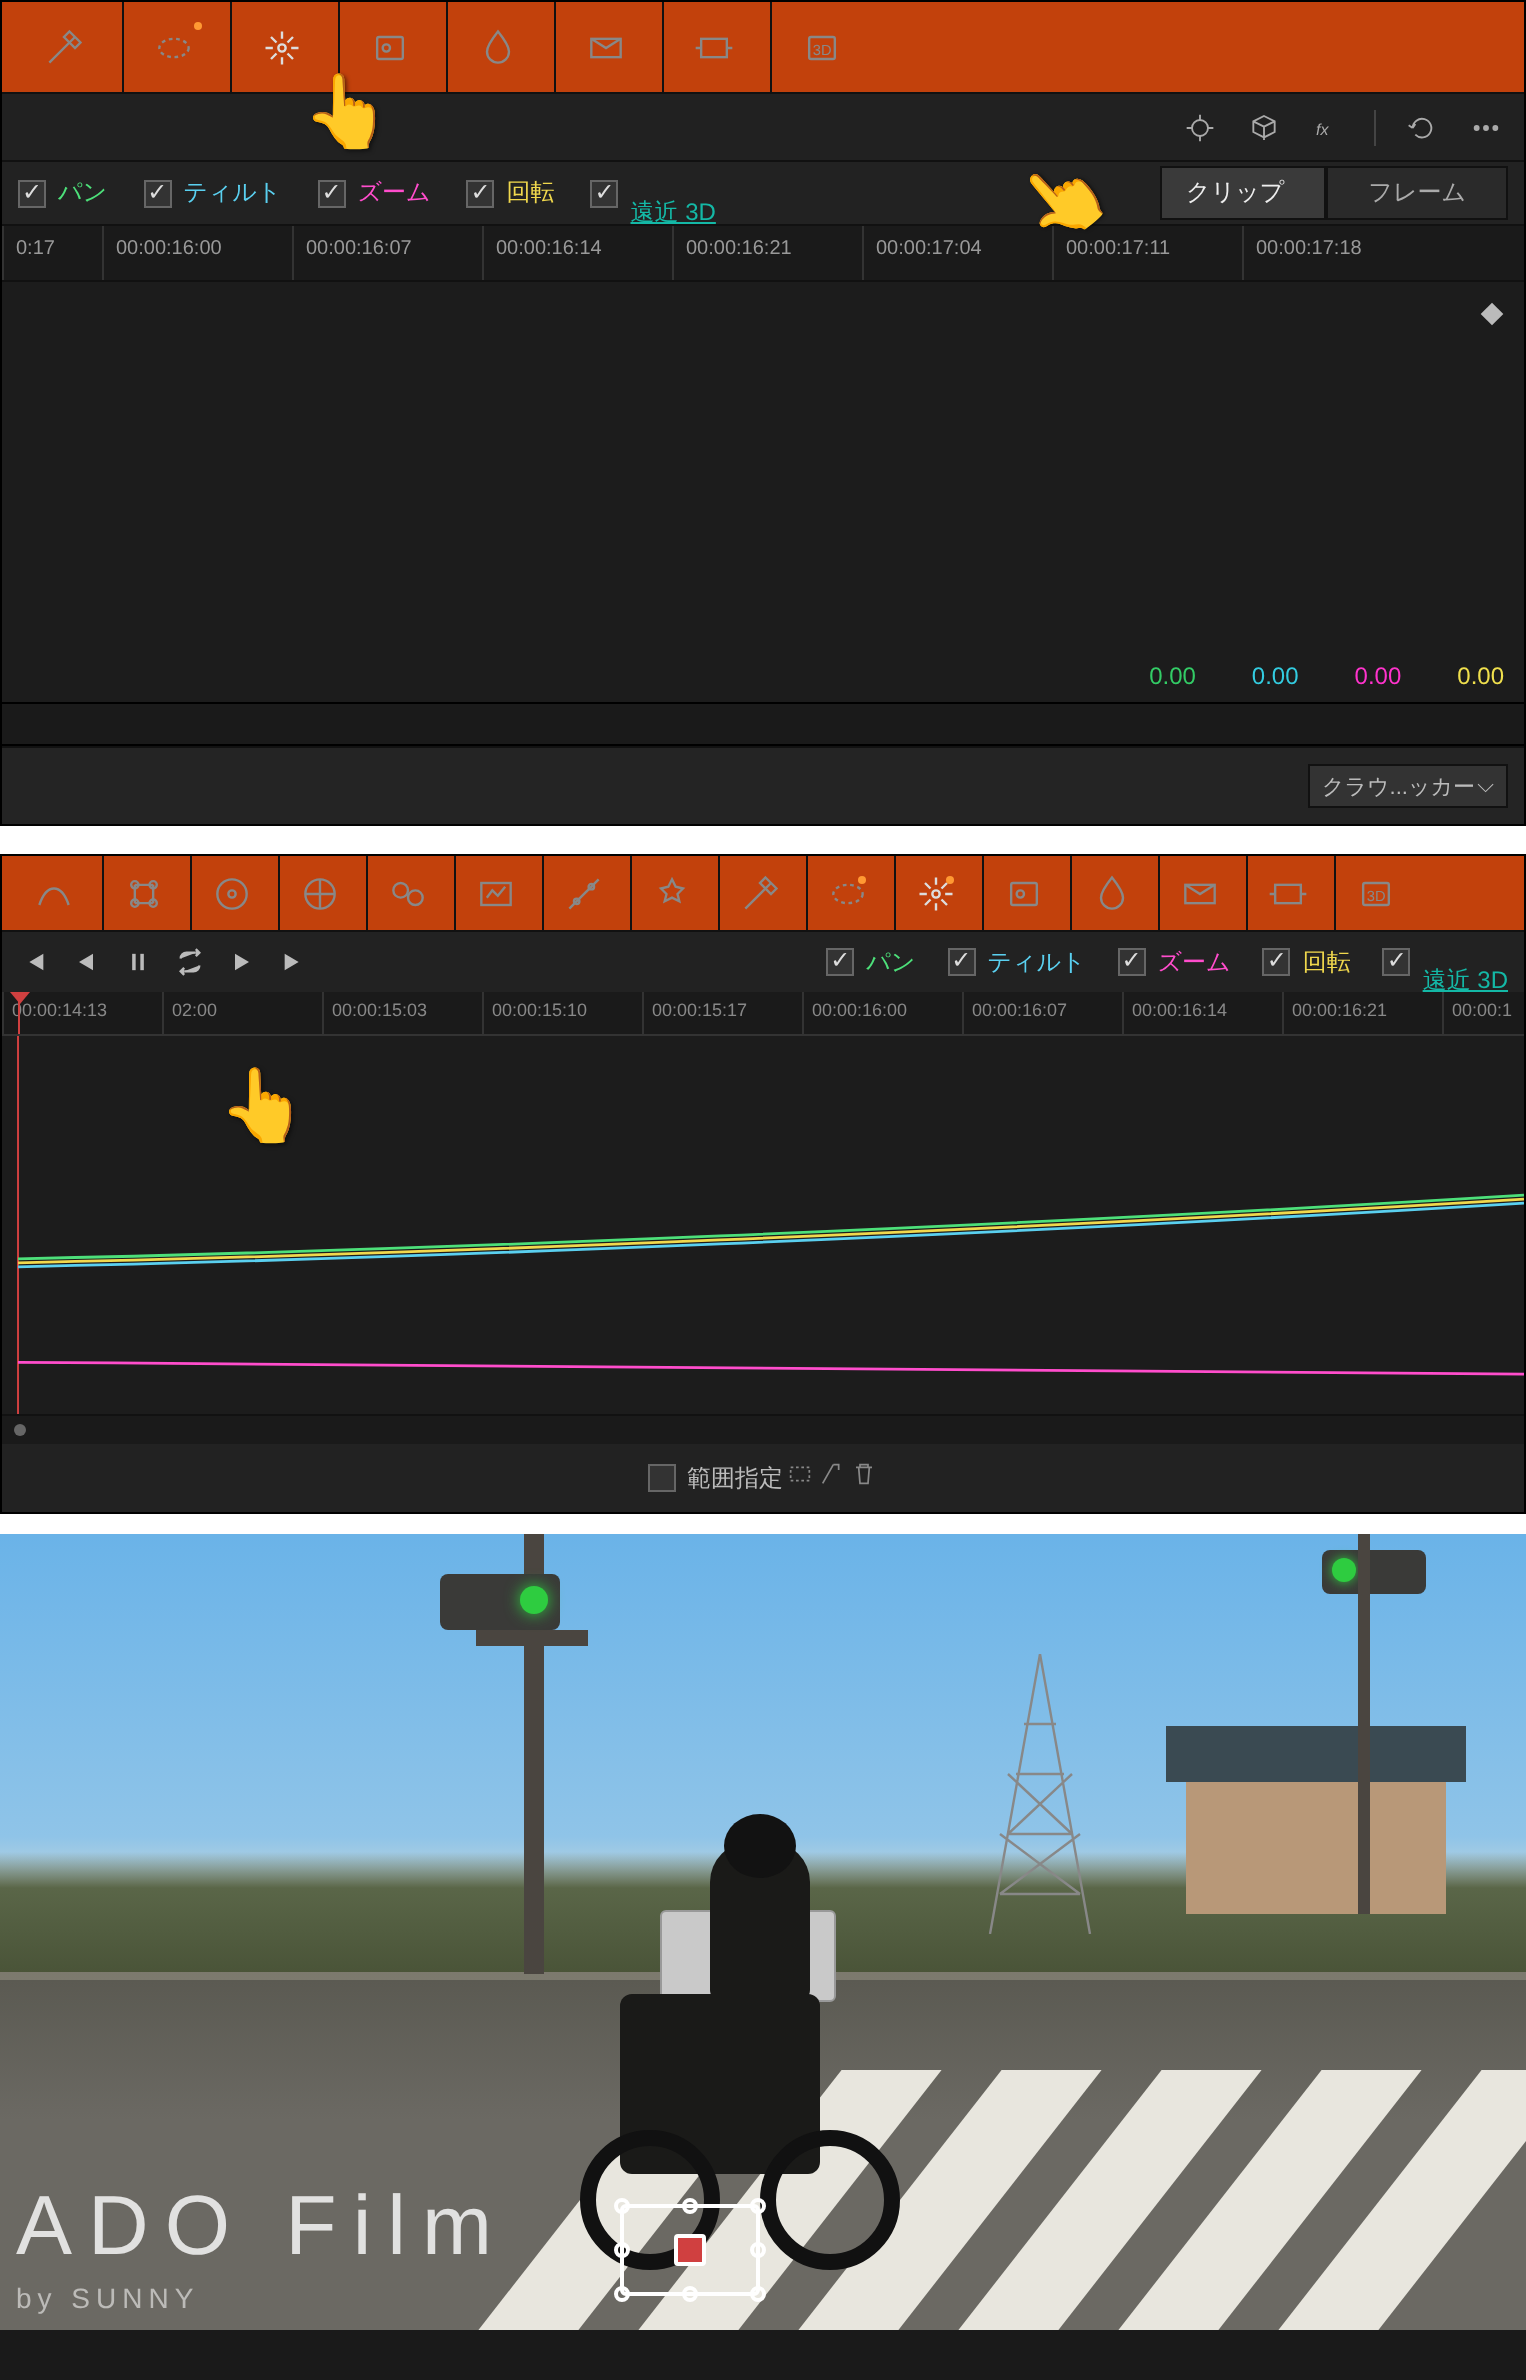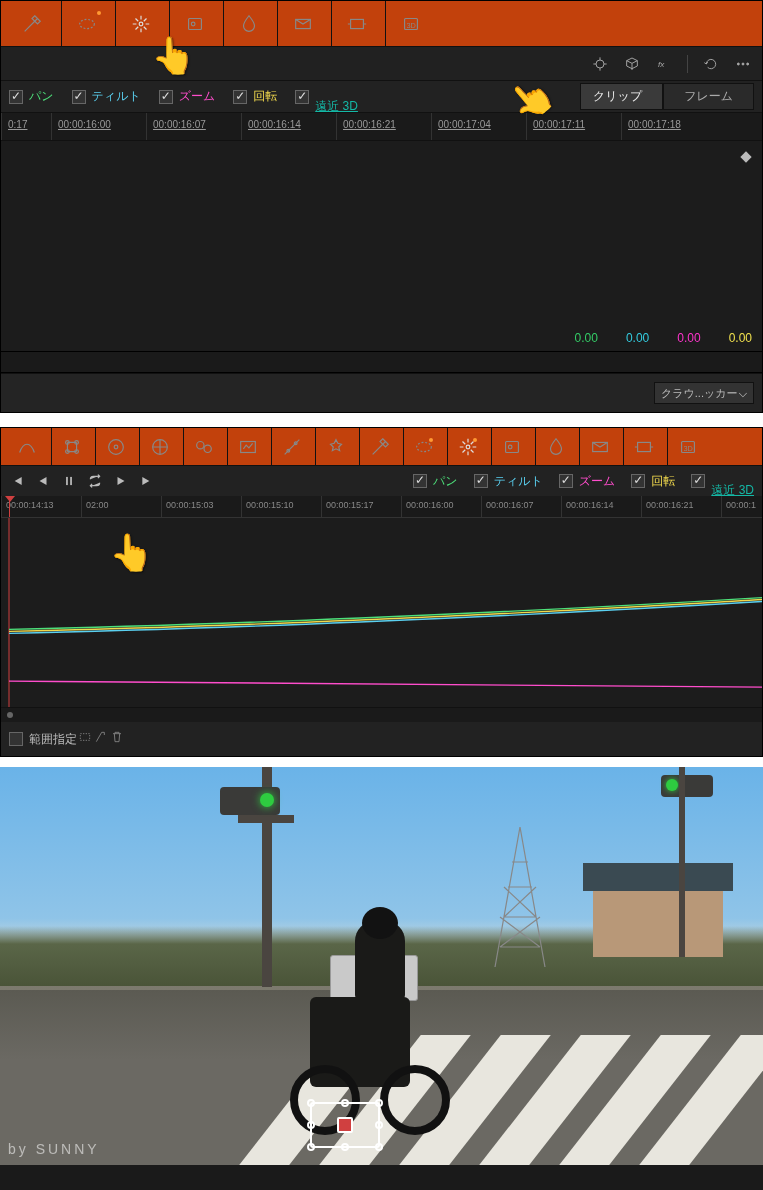--- a/index.html
+++ b/index.html
@@ -25,21 +25,21 @@
 .lbl-green { color:#4de07a; }
 .lbl-cyan { color:#5ad0f0; }
 .lbl-magenta { color:#ff4dcc; }
 .lbl-yellow { color:#f0d84d; }
 .lbl-link { color:#14b8a6; text-decoration:underline;margin-top:19px; }
 
 .tabs { display:flex; margin-left:auto; }
 .tab { padding:4px 20px; font-size:12px; background:#2a2a2a; border:1px solid #111; cursor:pointer; color:#aaa;}
 .tab.active { background:#3a3a3a; color:#eee;padding-left:12px; }
 
-.ruler { display:flex; height:28px; background:#1a1a1a; border-bottom:1px solid #111; font-size:10px; color:#999; overflow:hidden;text-decoration:underline;}
+.ruler { display:flex; height:28px; background:#1a1a1a; border-bottom:1px solid #111; font-size:10px; color:#999; overflow:hidden;}
 .ruler .tick { flex:0 0 auto; width:95px; border-left:1px solid #333; padding:6px 6px 0; position:relative;}
 .ruler .tick.narrow { width:50px; }
 
 .graph { position:relative; height:210px; background:#1c1c1c; }
 .diamond { position:absolute; top:12px; right:12px; width:8px; height:8px; background:#bbb; transform:rotate(45deg);}
 .vals { position:absolute; bottom:6px; right:10px; display:flex; gap:28px; font-size:12px;}
 .v-green{color:#33cc66}.v-cyan{color:#33cce0}.v-mag{color:#ff33cc}.v-yel{color:#f0e04d}
 
 .panel-dropdown { display:flex; justify-content:flex-end; padding:8px; background:#242424; border-top:1px solid #111;}
 .dropdown { width:100px; height:22px; background:#333; border:1px solid #111; font-size:11px; color:#bbb; display:flex; align-items:center; justify-content:space-between; padding:0 6px; cursor:pointer;}
@@ -58,21 +58,21 @@
 .ruler2 .tick { flex:0 0 auto; width:80px; border-left:1px solid #333; padding:4px 4px 0;}
 .ruler2 .playhead { position:absolute; top:0; bottom:0; width:1px; background:#d04040; }
 .ruler2 .playhead::before { content:""; position:absolute; top:0; left:-4px; border:5px solid transparent; border-top:6px solid #d04040;}
 
 .graph2 { height:190px; background:#1c1c1c; position:relative; border-bottom:1px solid #111;}
 .graph2 svg { width:100%; height:100%; }
 
 .scroll-dot { height:14px; background:#1a1a1a; position:relative;}
 .scroll-dot::before{content:"";position:absolute;left:6px;top:4px;width:6px;height:6px;border-radius:50%;background:#666;}
 
-.botbar { display:flex; align-items:center; height:34px; padding:0 8px; background:#222;}
+.botbar { display:flex; align-items:center; height:34px; padding:0 8px; background:#222;justify-content:center;}
 .botbar .chk { font-size:12px; color:#bbb;}
 .mini-icon svg{ width:16px; height:16px; stroke:#888; fill:none; stroke-width:1.3;}
 
 
 .viewer { width:763px; height:398px; position:relative; background:linear-gradient(180deg,#6ab3e8 0%,#8fc4e8 38%,#c7d8dc 45%,#7a7668 48%,#7d7b70 58%,#8a8880 100%); overflow:hidden;}
 .road{position:absolute;left:0;right:0;top:56%;bottom:0;background:#6b6963;}
 .road::after{content:"";position:absolute;left:0;right:0;top:0;height:70px;background:linear-gradient(180deg,#5b5a52,#6b6963);}
 .crosswalk{position:absolute;left:260px;right:0;bottom:0;height:150px;}
 .crosswalk span{position:absolute;background:#e8e6de;transform:skewX(-38deg);bottom:0;}
 .bike{position:absolute;left:270px;top:130px;width:170px;height:230px;}
@@ -494,14 +494,15 @@
     <div class="h tm"></div>
     <div class="h tr"></div>
     <div class="h ml"></div>
     <div class="h mr"></div>
     <div class="h bl"></div>
     <div class="h bm"></div>
     <div class="h br"></div>
     <div class="center"></div>
   </div>
 
+  <div class="watermark">ADO Film</div>
   <div class="watermark2">by SUNNY</div>
 </div>
 
 </body></html>

